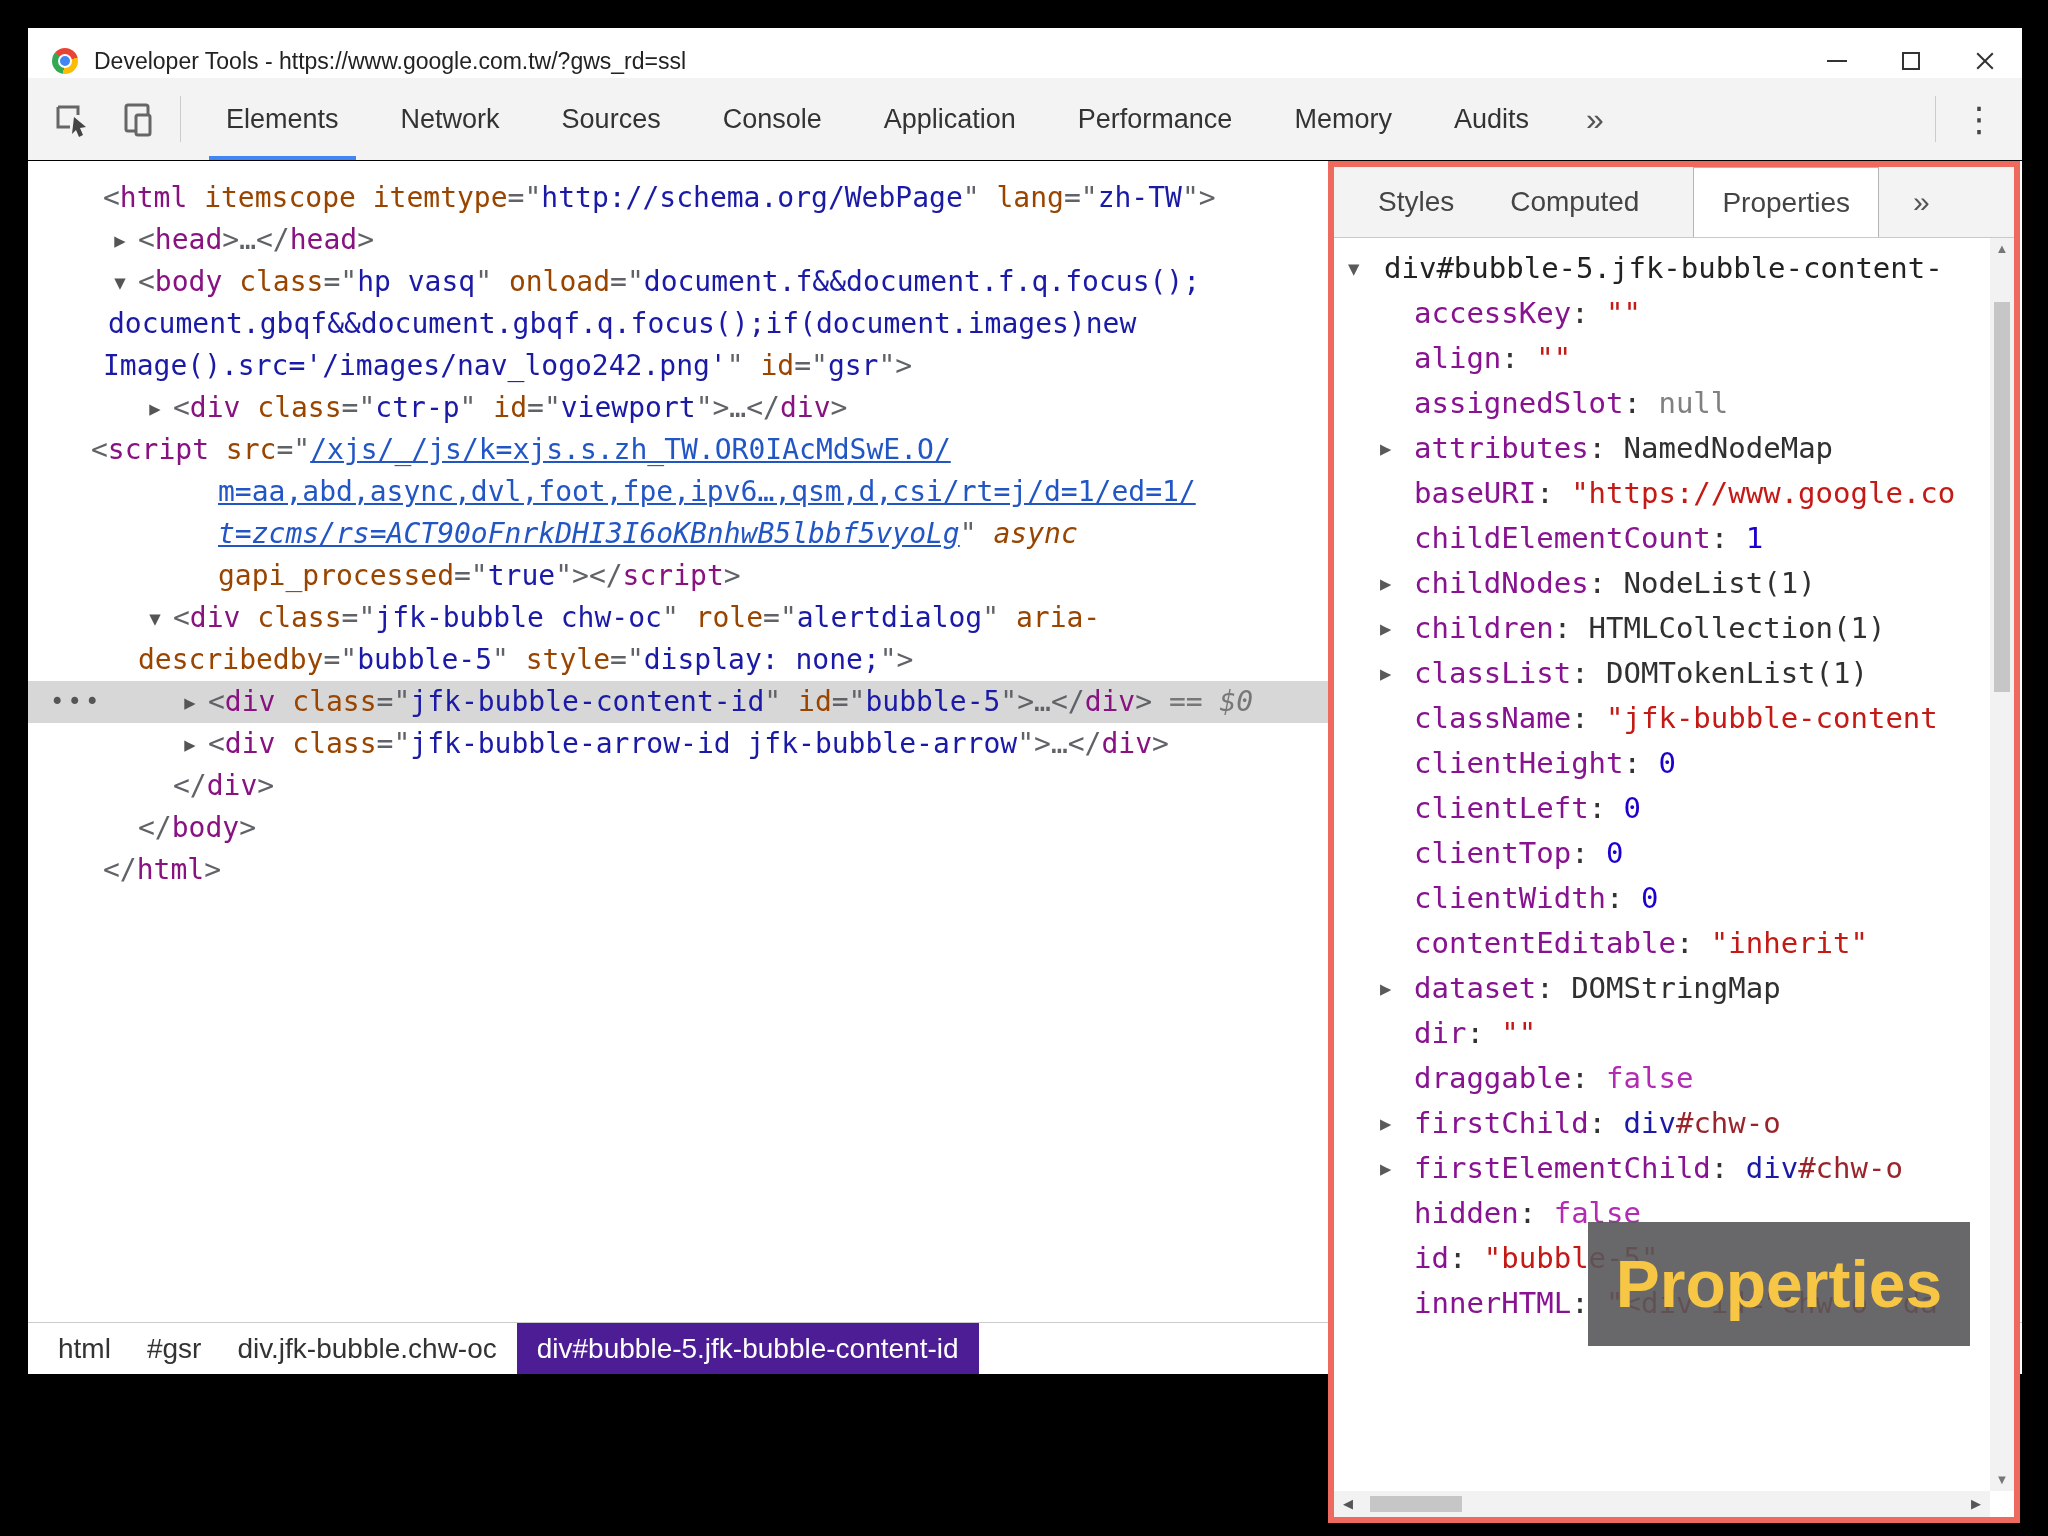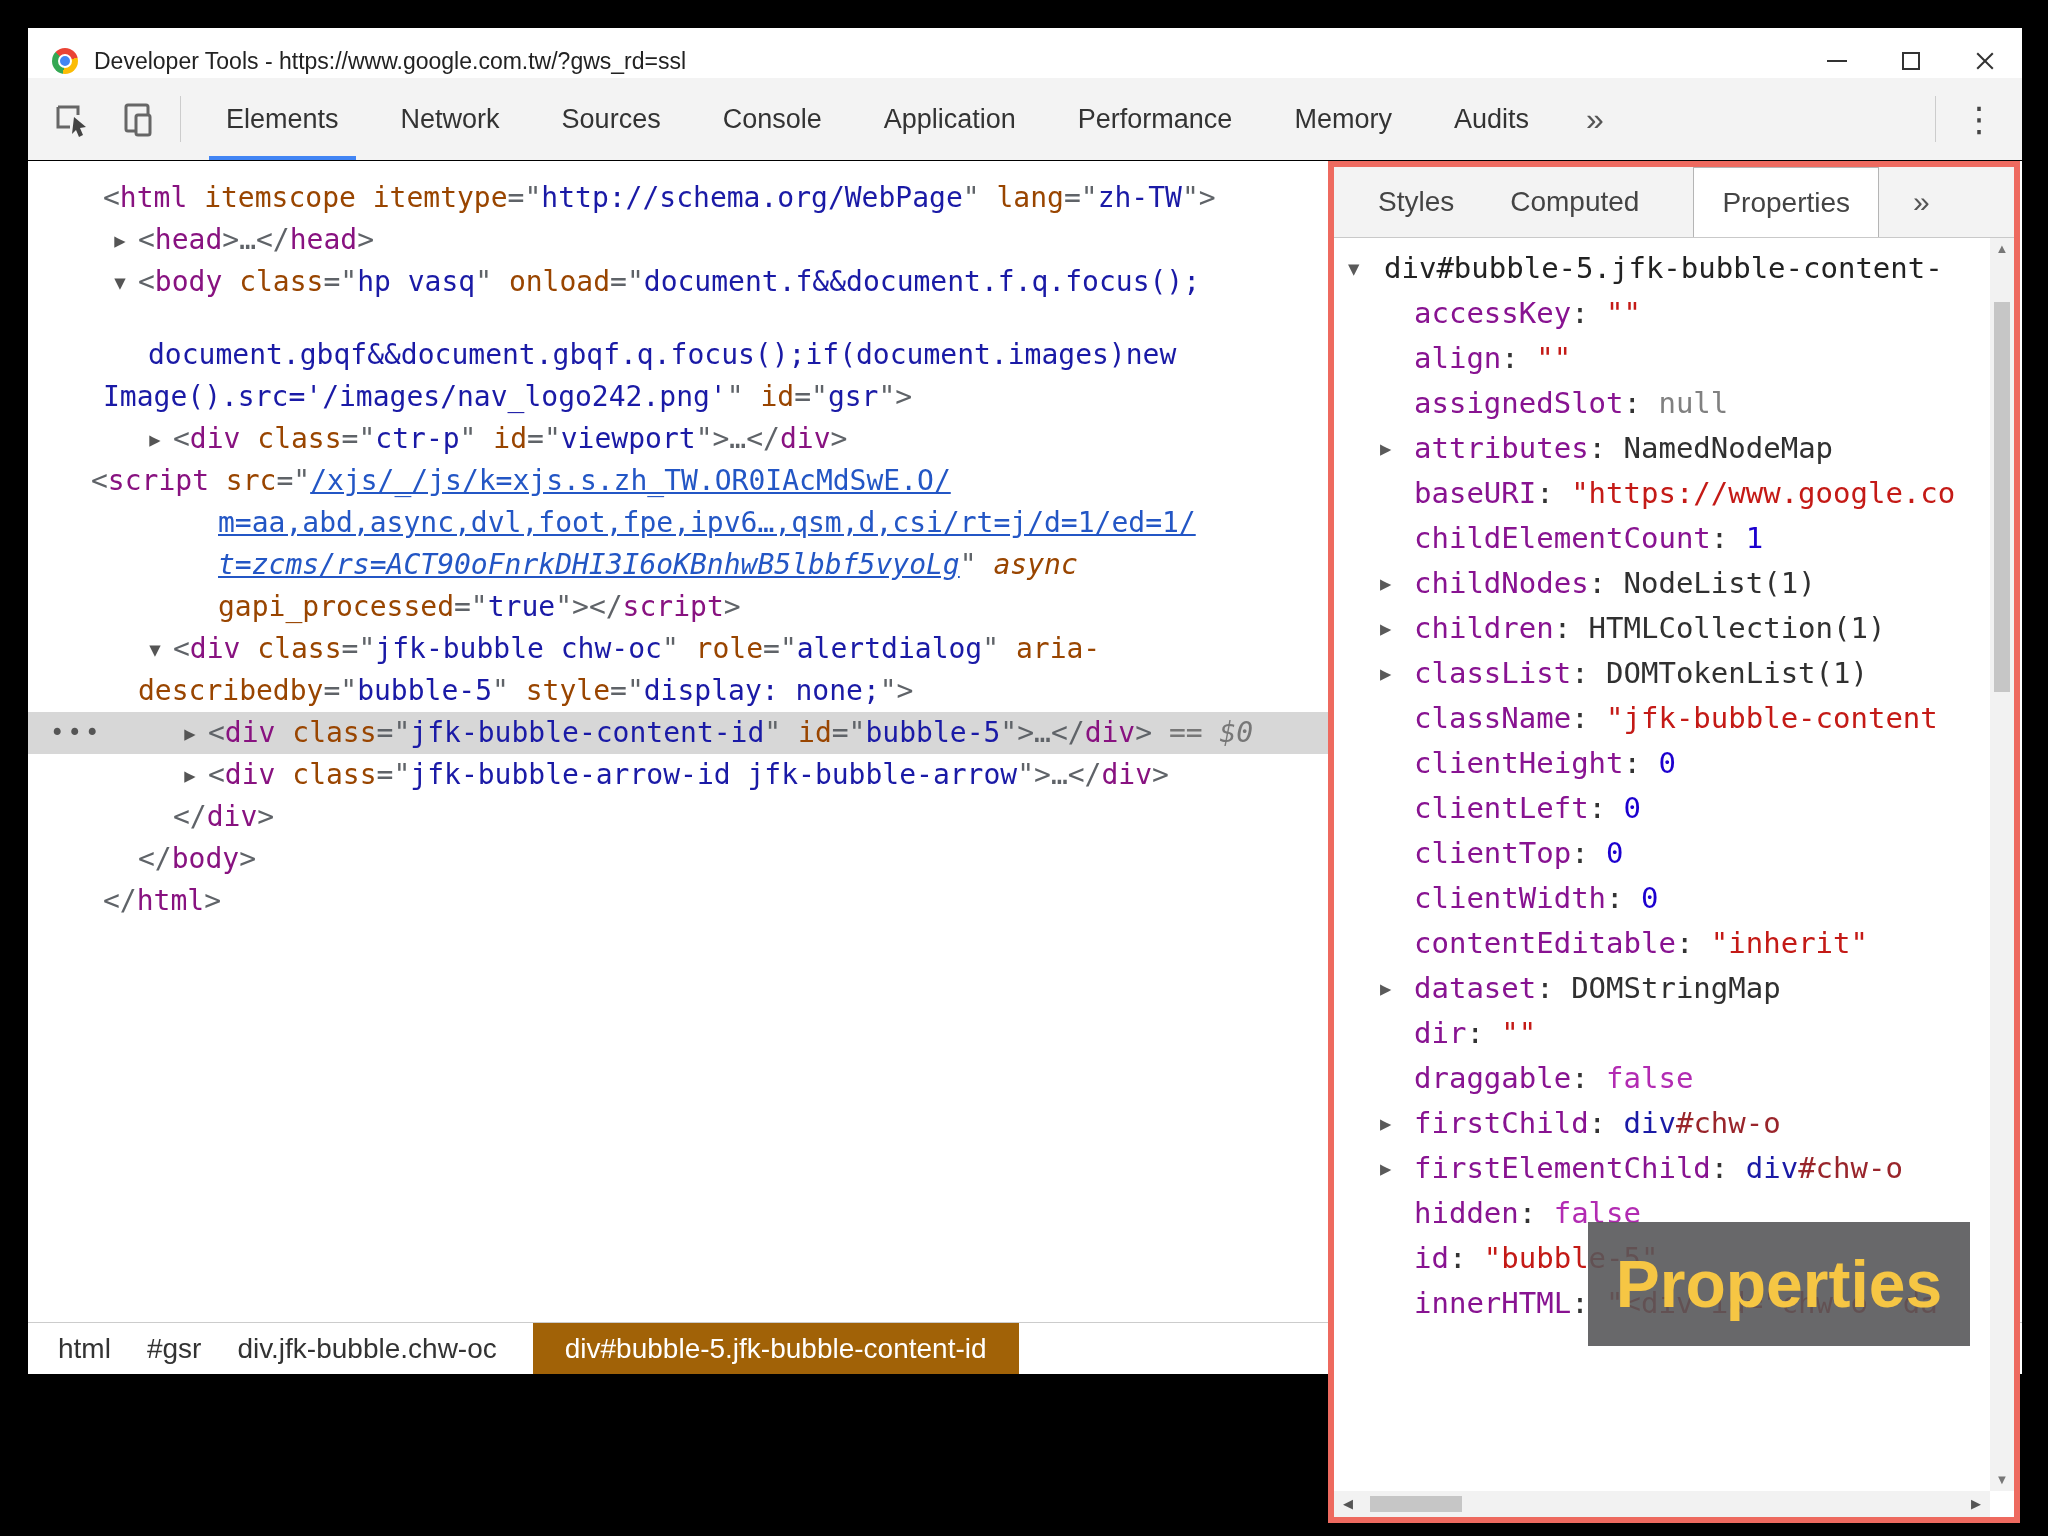--- a/index.html
+++ b/index.html
@@ -88,21 +88,21 @@
   .hthumb{position:absolute;left:36px;top:5px;width:92px;height:16px;background:#c6c6c6;}
   .harrow{position:absolute;top:0;width:24px;height:26px;font-size:13px;color:#555;text-align:center;line-height:26px;}
   .harrow.left{left:2px;}
   .harrow.right{right:2px;}
 
   
   .statusbar{position:absolute;left:0;right:0;bottom:0;height:52px;background:#fff;
     border-top:1px solid #ccc;display:flex;align-items:stretch;font-size:28px;color:#333;box-sizing:border-box;}
   .crumb{line-height:51px;margin-left:36px;white-space:nowrap;}
   .crumb:first-child{margin-left:30px;}
-  .crumb.active{background:#a16207;color:#fff;padding:0 32px;margin-left:36px;}
+  .crumb.active{background:#4c1d95;color:#fff;padding:0 20px;margin-left:20px;}
 
   
   .overlay-label{position:absolute;left:1588px;top:1222px;width:382px;height:124px;
     background:rgba(88,88,90,0.9);color:#f6c644;font-size:66px;font-weight:600;
     display:flex;align-items:center;justify-content:center;z-index:9;}
   .page-number{position:absolute;right:58px;bottom:54px;color:#fca5a5;font-size:35px;}
 </style>
 </head>
 <body>
 
@@ -152,21 +152,21 @@
     <span class="tb-overflow">»</span>
     <span class="tb-spacer"></span>
     <span class="tb-sep2"></span>
     <span class="kebab">⋮</span>
   </div>
 
   <div class="dom-pane">
       <div class="dom-line" style="padding-left: 75px;"><span class="tk-p">&lt;</span><span class="tk-t">html</span><span class="tk-a"> itemscope itemtype</span><span class="tk-p">="</span><span class="tk-v">http://schema.org/WebPage</span><span class="tk-p">"</span><span class="tk-a"> lang</span><span class="tk-p">="</span><span class="tk-v">zh-TW</span><span class="tk-p">"&gt;</span></div>
       <div class="dom-line" style="padding-left: 110px;"><span class="dom-arrow" style="left: 78px;">▶</span><span class="tk-p">&lt;</span><span class="tk-t">head</span><span class="tk-p">&gt;…&lt;/</span><span class="tk-t">head</span><span class="tk-p">&gt;</span></div>
       <div class="dom-line" style="padding-left: 110px;"><span class="dom-arrow" style="left: 78px;">▼</span><span class="tk-p">&lt;</span><span class="tk-t">body</span><span class="tk-a"> class</span><span class="tk-p">="</span><span class="tk-v">hp vasq</span><span class="tk-p">"</span><span class="tk-a"> onload</span><span class="tk-p">="</span><span class="tk-v">document.f&amp;&amp;document.f.q.focus();</span></div>
-      <div class="dom-line" style="padding-left: 120px; margin-top: 31px;"><span class="tk-v">document.gbqf&amp;&amp;document.gbqf.q.focus();if(document.images)new</span></div>
+      <div class="dom-line" style="padding-left: 80px;"><span class="tk-v">document.gbqf&amp;&amp;document.gbqf.q.focus();if(document.images)new</span></div>
       <div class="dom-line" style="padding-left: 75px;"><span class="tk-v">Image().src='/images/nav_logo242.png'</span><span class="tk-p">"</span><span class="tk-a"> id</span><span class="tk-p">="</span><span class="tk-v">gsr</span><span class="tk-p">"&gt;</span></div>
       <div class="dom-line" style="padding-left: 145px;"><span class="dom-arrow" style="left: 113px;">▶</span><span class="tk-p">&lt;</span><span class="tk-t">div</span><span class="tk-a"> class</span><span class="tk-p">="</span><span class="tk-v">ctr-p</span><span class="tk-p">"</span><span class="tk-a"> id</span><span class="tk-p">="</span><span class="tk-v">viewport</span><span class="tk-p">"&gt;…&lt;/</span><span class="tk-t">div</span><span class="tk-p">&gt;</span></div>
       <div class="dom-line" style="padding-left: 63px;"><span class="tk-p">&lt;</span><span class="tk-t">script</span><span class="tk-a"> src</span><span class="tk-p">="</span><span class="tk-l">/xjs/_/js/k=xjs.s.zh_TW.OR0IAcMdSwE.O/</span></div>
       <div class="dom-line" style="padding-left: 190px;"><span class="tk-l">m=aa,abd,async,dvl,foot,fpe,ipv6…,qsm,d,csi/rt=j/d=1/ed=1/</span></div>
       <div class="dom-line" style="padding-left: 190px; font-style: italic;"><span class="tk-l">t=zcms/rs=ACT90oFnrkDHI3I6oKBnhwB5lbbf5vyoLg</span><span class="tk-p">"</span><span class="tk-a"> async</span></div>
       <div class="dom-line" style="padding-left: 190px;"><span class="tk-a">gapi_processed</span><span class="tk-p">="</span><span class="tk-v">true</span><span class="tk-p">"&gt;&lt;/</span><span class="tk-t">script</span><span class="tk-p">&gt;</span></div>
       <div class="dom-line" style="padding-left: 145px;"><span class="dom-arrow" style="left: 113px;">▼</span><span class="tk-p">&lt;</span><span class="tk-t">div</span><span class="tk-a"> class</span><span class="tk-p">="</span><span class="tk-v">jfk-bubble chw-oc</span><span class="tk-p">"</span><span class="tk-a"> role</span><span class="tk-p">="</span><span class="tk-v">alertdialog</span><span class="tk-p">"</span><span class="tk-a"> aria-</span></div>
       <div class="dom-line" style="padding-left: 110px;"><span class="tk-a">describedby</span><span class="tk-p">="</span><span class="tk-v">bubble-5</span><span class="tk-p">"</span><span class="tk-a"> style</span><span class="tk-p">="</span><span class="tk-v">display: none;</span><span class="tk-p">"&gt;</span></div>
       <div class="dom-line hl" style="padding-left: 180px;"><span class="gutter-dots">•••</span><span class="dom-arrow" style="left: 148px;">▶</span><span class="tk-p">&lt;</span><span class="tk-t">div</span><span class="tk-a"> class</span><span class="tk-p">="</span><span class="tk-v">jfk-bubble-content-id</span><span class="tk-p">"</span><span class="tk-a"> id</span><span class="tk-p">="</span><span class="tk-v">bubble-5</span><span class="tk-p">"&gt;…&lt;/</span><span class="tk-t">div</span><span class="tk-p">&gt;</span><span class="tk-eq"> == $0</span></div>
       <div class="dom-line" style="padding-left: 180px;"><span class="dom-arrow" style="left: 148px;">▶</span><span class="tk-p">&lt;</span><span class="tk-t">div</span><span class="tk-a"> class</span><span class="tk-p">="</span><span class="tk-v">jfk-bubble-arrow-id jfk-bubble-arrow</span><span class="tk-p">"&gt;…&lt;/</span><span class="tk-t">div</span><span class="tk-p">&gt;</span></div>

